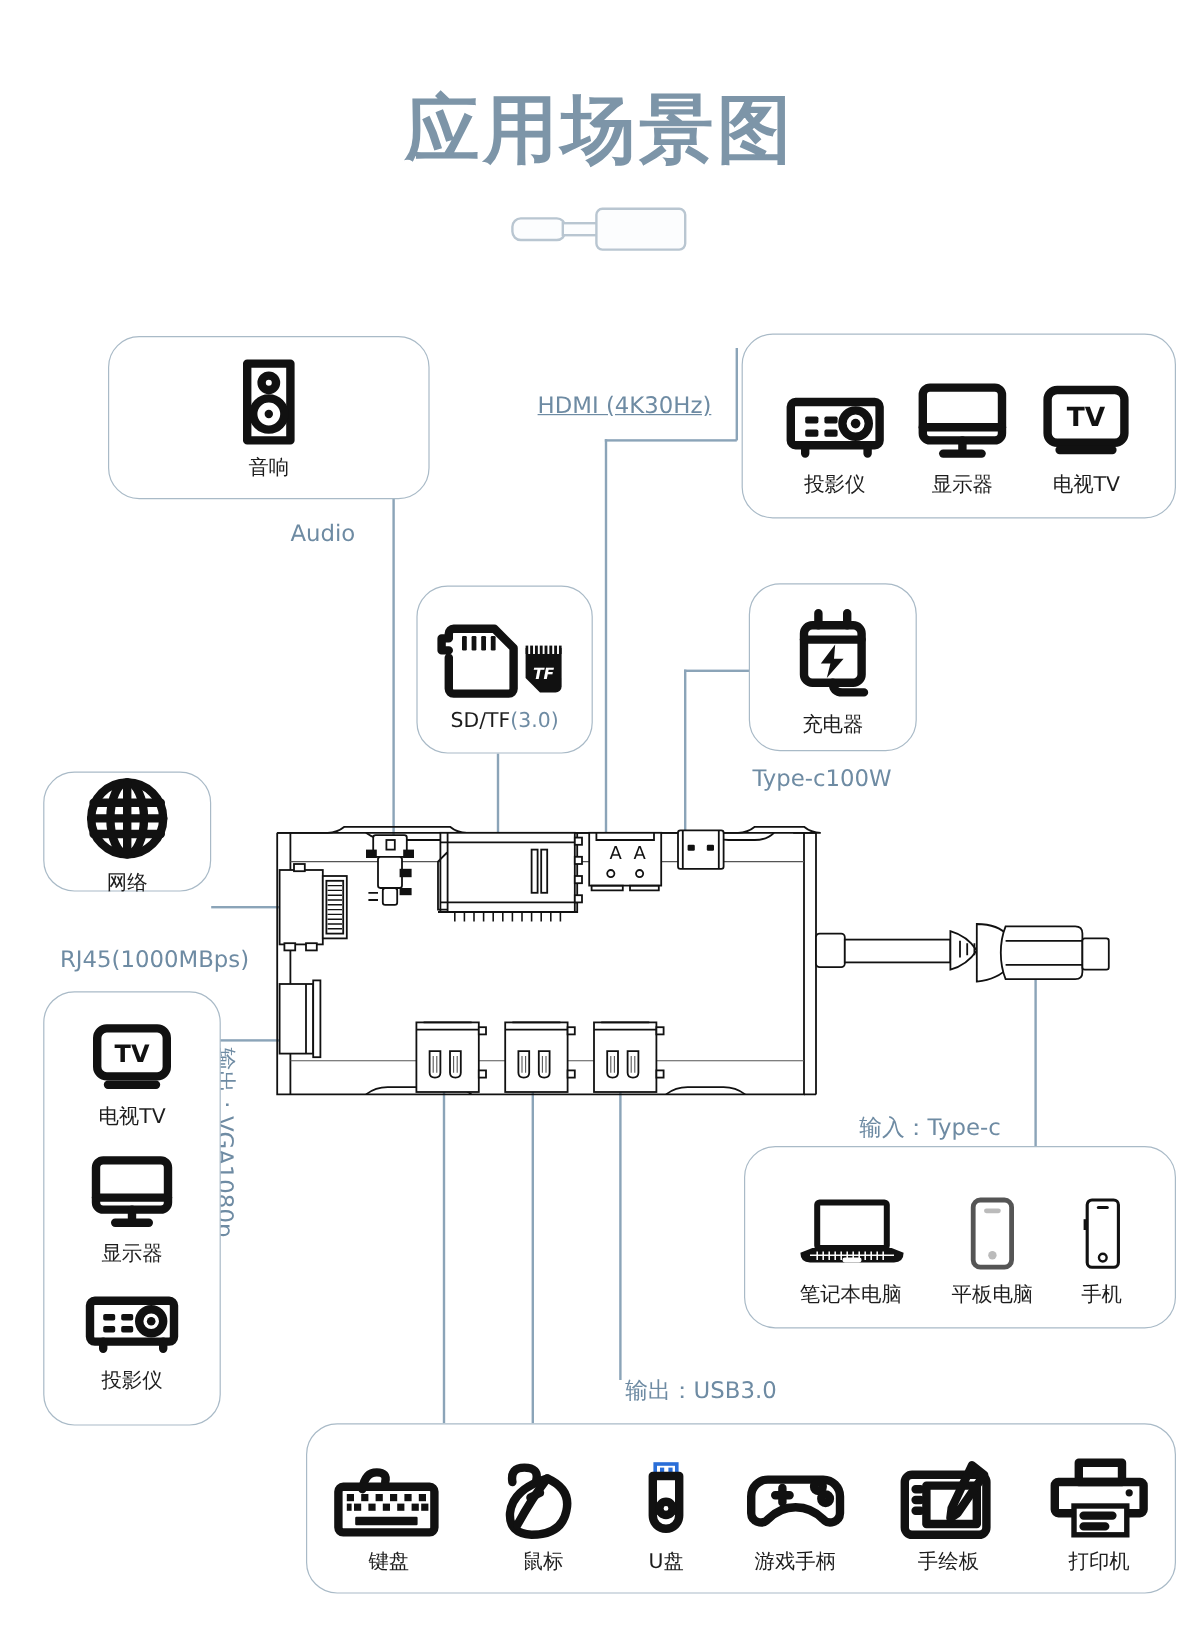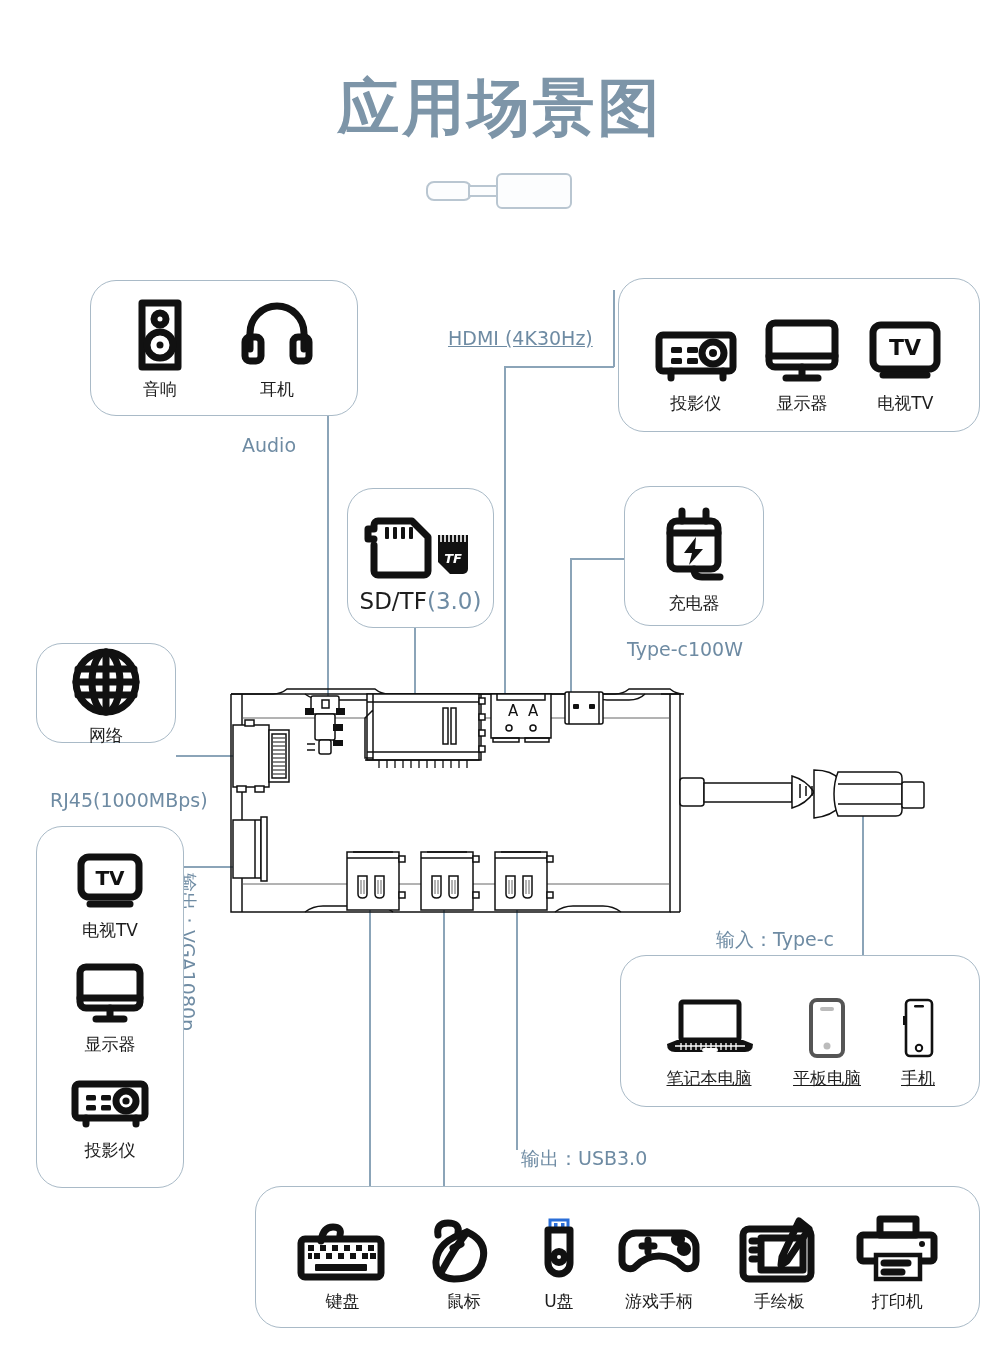--- a/index.html
+++ b/index.html
@@ -123,30 +123,20 @@
         <div class="ic">
           <svg width="52" height="72" viewBox="0 0 52 72">
             <rect class="stroke" x="8" y="4" width="36" height="64" stroke-width="5"></rect>
             <circle class="stroke" cx="26" cy="20" r="6" stroke-width="4"></circle>
             <circle class="stroke" cx="26" cy="46" r="13" stroke-width="4"></circle>
             <circle class="fillB" cx="26" cy="46" r="3.5"></circle>
           </svg>
         </div>
         <div class="lb">音响</div>
       </div>
-      <div class="item">
-        <div class="ic">
-          <svg width="74" height="72" viewBox="0 0 74 72">
-            <path class="stroke" d="M10 50 V34 A27 27 0 0 1 64 34 V50"></path>
-            <path class="stroke" d="M10 38 h6 a5 5 0 0 1 5 5 v14 a5 5 0 0 1 -5 5 h-6 a5 5 0 0 1 -5 -5 v-14 a5 5 0 0 1 5 -5 z"></path>
-            <path class="stroke" d="M64 38 h-6 a5 5 0 0 0 -5 5 v14 a5 5 0 0 0 5 5 h6 a5 5 0 0 0 5 -5 v-14 a5 5 0 0 0 -5 -5 z"></path>
-          </svg>
-        </div>
-        <div class="lb">耳机</div>
-      </div>
     </div>
   </div>
 
   <div class="box" style="left:618px;top:278px;width:362px;height:154px;">
     <div class="box-row" style="padding:20px 22px 16px;height:calc(100% - 36px);">
       <div class="item">
         <div class="ic">
           <svg width="82" height="58" viewBox="0 0 82 58">
             <rect class="stroke" x="4" y="8" width="74" height="36" rx="4" stroke-width="6"></rect>
             <circle class="stroke" cx="58" cy="26" r="11" stroke-width="5"></circle>
@@ -194,21 +184,21 @@
           <rect class="fillB" x="35" y="12" width="4" height="12" rx="1"></rect>
           <rect class="fillB" x="43" y="12" width="4" height="12" rx="1"></rect>
           <path class="fillB" d="M72 22 L102 22 L102 54 A5 5 0 0 1 97 59 L84 59 L72 47 Z"></path>
           <rect class="fillB" x="72" y="20" width="30" height="7"></rect>
           <g stroke="#fff" stroke-width="1.6">
             <path d="M75 19 v8 M79 19 v8 M83 19 v8 M87 19 v8 M91 19 v8 M95 19 v8 M99 19 v8"></path>
           </g>
           <text x="87" y="48" text-anchor="middle" font-size="13" font-weight="bold" font-style="italic" fill="#fff" font-family="DejaVu Sans, sans-serif">TF</text>
         </svg>
       </div>
-      <div class="lb" style="font-size:23px;">
+      <div class="lb" style="font-size:17px;">
         <span class="dark">SD/TF</span><span style="color:#6e8ba3;">(3.0)</span>
       </div>
     </div>
   </div>
 
   <div class="box" style="left:624px;top:486px;width:140px;height:140px;">
     <div class="item" style="height:100%;justify-content:center;padding-top:6px;">
       <div class="ic">
         <svg width="76" height="76" viewBox="0 0 76 76">
           <path class="stroke" d="M26 12 V2 M50 12 V2" stroke-width="6"></path>
@@ -270,21 +260,21 @@
             <rect class="fillB" x="30" y="27" width="10" height="5.5" rx="1.5"></rect>
             <path class="stroke" d="M15 40 v6 M65 40 v6" stroke-width="5"></path>
           </svg>
         </div>
         <div class="lb">投影仪</div>
       </div>
     </div>
   </div>
 
   <div class="box" style="left:620px;top:955px;width:360px;height:152px;">
-    <div class="box-row" style="padding:20px 22px 16px;height:calc(100% - 36px);text-decoration:underline;">
+    <div class="box-row" style="padding:20px 22px 16px;height:calc(100% - 36px);">
       <div class="item">
         <div class="ic">
           <svg width="96" height="62" viewBox="0 0 96 62">
             <rect class="strokeT" x="20" y="4" width="58" height="38" rx="2" stroke-width="4"></rect>
             <path class="fillB" d="M6 46 L16 42 H82 L92 46 Q92 54 84 54 H14 Q6 54 6 46 Z"></path>
             <g stroke="#fff" stroke-width="1.3">
               <path d="M20 45 v7 M25 45 v7 M30 45 v7 M35 45 v7 M40 45 v7 M45 45 v7 M50 45 v7 M55 45 v7 M60 45 v7 M65 45 v7 M70 45 v7 M75 45 v7"></path>
               <path d="M14 48 H84"></path>
             </g>
             <rect fill="#fff" x="41" y="50" width="16" height="4" rx="2"></rect>
@@ -310,21 +300,21 @@
             <circle fill="none" stroke="#111" stroke-width="2" cx="22" cy="50" r="3.2"></circle>
             <path class="fillB" d="M6 18 h2.4 v9 H6 z"></path>
           </svg>
         </div>
         <div class="lb">手机</div>
       </div>
     </div>
   </div>
 
   <div class="box" style="left:255px;top:1186px;width:725px;height:142px;">
-    <div class="box-row" style="padding:16px 22px 14px;height:calc(100% - 30px);">
+    <div class="box-row" style="padding:16px 22px 14px;height:calc(100% - 30px);justify-content:space-between;">
       <div class="item">
         <div class="ic">
           <svg width="92" height="62" viewBox="0 0 92 62">
             <path class="stroke" d="M24 20 q2 -14 12 -14 q9 0 7 8" stroke-width="4"></path>
             <rect class="stroke" x="4" y="18" width="80" height="38" rx="4" stroke-width="5"></rect>
             <g fill="#111">
               <rect x="11" y="24" width="6" height="6"></rect>
                 <rect x="23" y="24" width="6" height="6"></rect>
                 <rect x="35" y="24" width="6" height="6"></rect>
                 <rect x="47" y="24" width="6" height="6"></rect>

